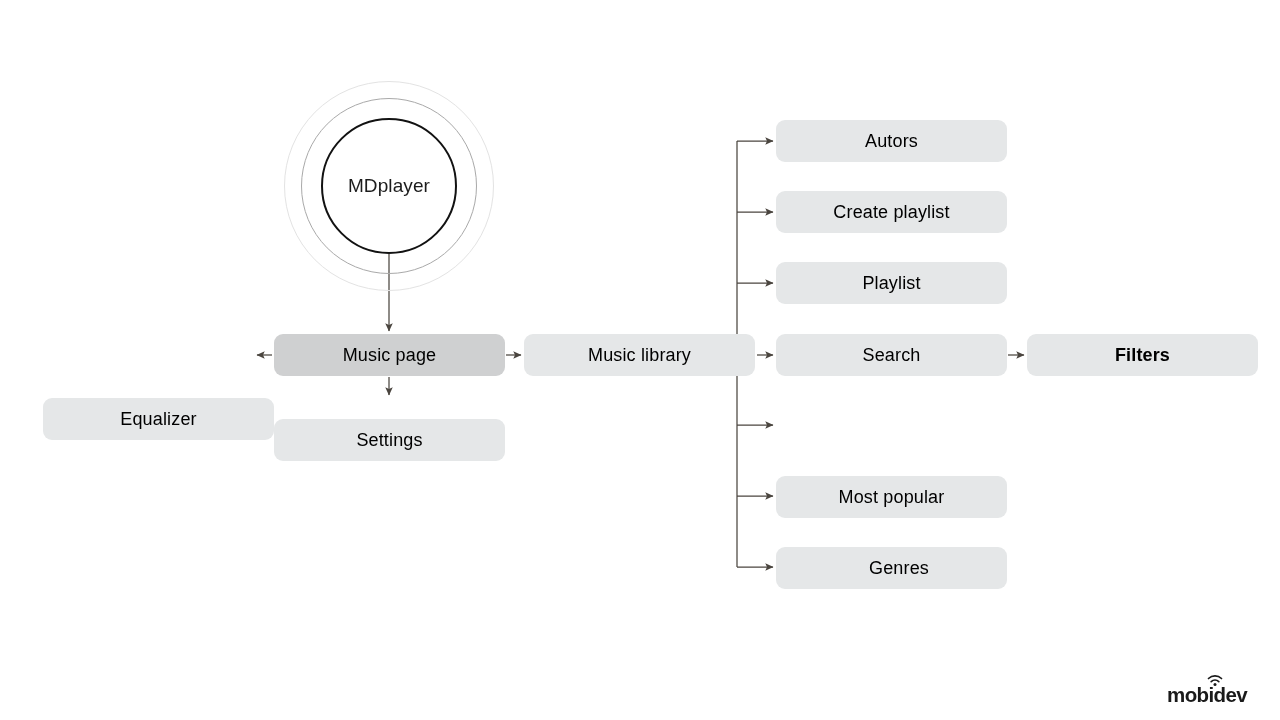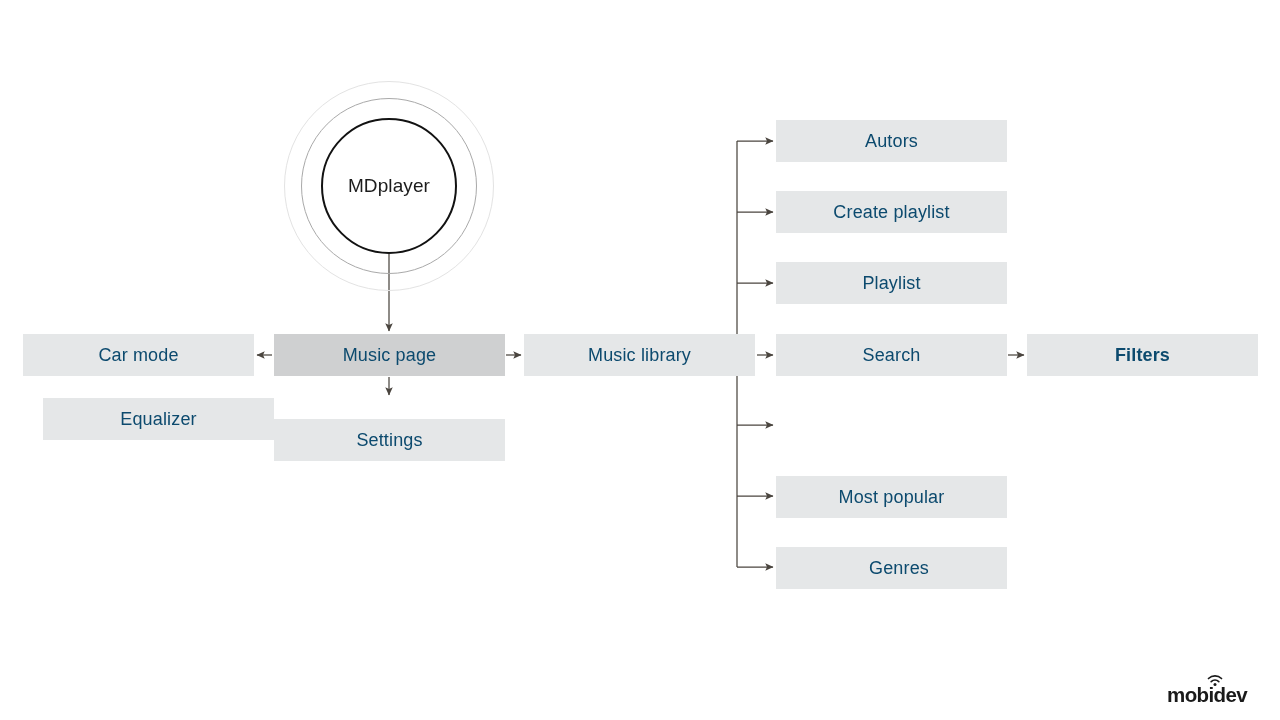--- a/index.html
+++ b/index.html
@@ -72,24 +72,25 @@
   }
 
   
   .node {
     position: absolute;
     box-sizing: border-box;
     display: flex;
     align-items: center;
     justify-content: center;
     font-size: 18px;
-    color: #0c4a6e;
+    color: #000000;
     letter-spacing: 0.15px;
     background: #e5e7e8;
     z-index: 2;
+    border-radius: 9px;
   }
   .node.active {
     background: #cfd0d1;
   }
 
   
   .brand {
     position: absolute;
     right: 18px;
     bottom: 10px;
@@ -136,21 +137,20 @@
     </g>
   </svg>
 
   <div class="logo-group" style="left:284px; top:81px; width:210px; height:210px;text-align:right;">
     <div class="logo-ring ring-outer"></div>
     <div class="logo-ring ring-mid"></div>
     <div class="logo-ring ring-inner"></div>
     <div class="logo-label">MDplayer</div>
   </div>
 
-  <div class="node" style="left:23px; top:334px; width:231px; height:42px;">Car mode</div>
 
   <div class="node" style="left:23px; top:398px; width:231px; height:42px;margin-left:20px;">Equalizer</div>
 
   <div class="node active" style="left:274px; top:334px; width:231px; height:42px;">Music page</div>
 
   <div class="node" style="left:274px; top:419px; width:231px; height:42px;">Settings</div>
 
   <div class="node" style="left:524px; top:334px; width:231px; height:42px;">Music library</div>
 
   <div class="node" style="left:776px; top:120px; width:231px; height:42px;">Autors</div>

